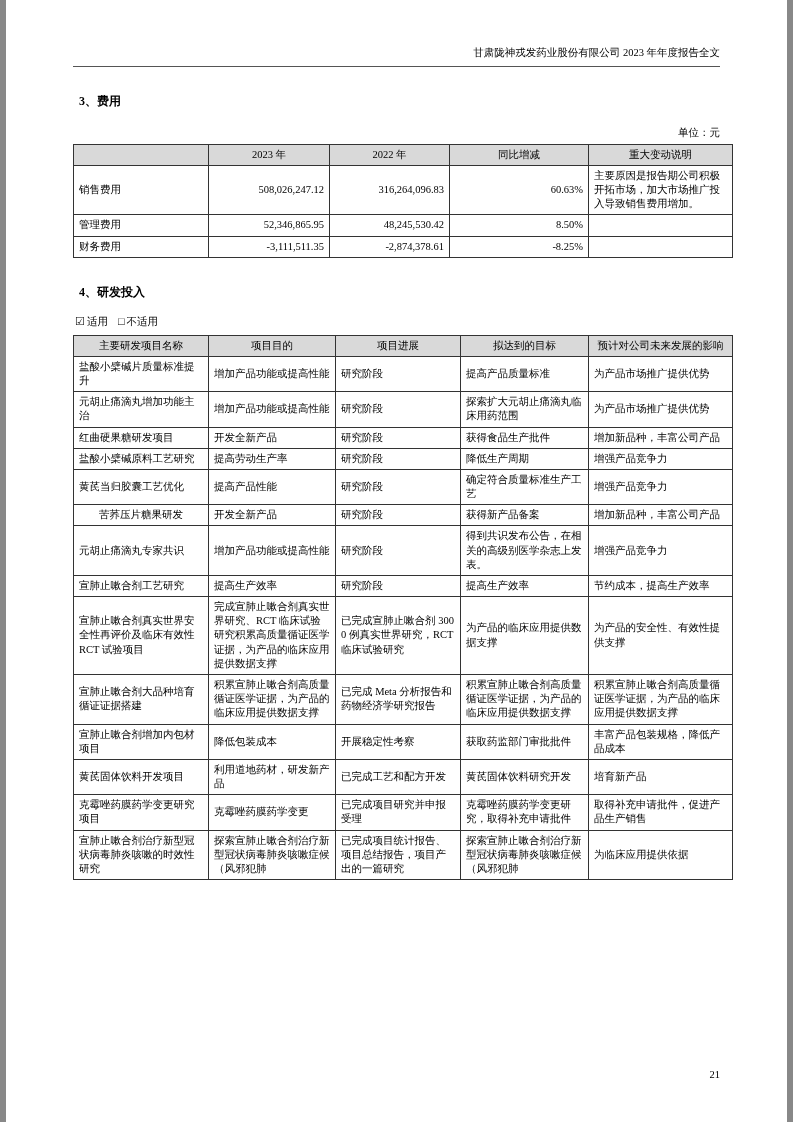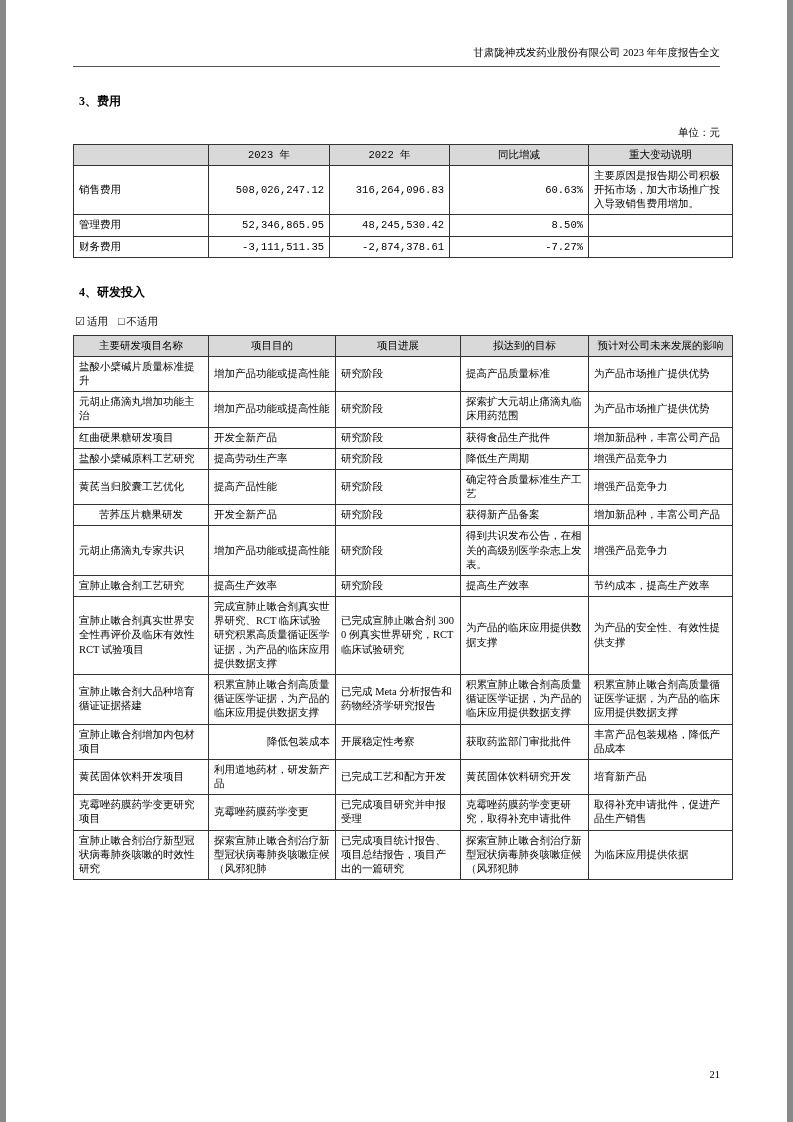--- a/index.html
+++ b/index.html
@@ -24,21 +24,21 @@
   }
   table.tbl th, table.tbl td {
     border:1px solid #333; padding:3px 5px; vertical-align:middle;
     word-break:break-all; overflow:hidden;
   }
   table.tbl th {
     background:var(--header-bg,#d9d9d9); font-weight:normal; text-align:center;
   }
   table.tbl td { text-align:left; }
   .rnd-table-wrap { margin-top:2px; }
-  .expense-table-wrap { margin-top:2px;font-family:Liberation Mono, monospace; }
+  .expense-table-wrap { margin-top:2px; }
   .page-number {
     position:absolute; right:67px; bottom:42px; font-size:10.5px;
   }
 </style>
 </head>
 <body>
 
 <div class="page">
 
   <div class="doc-header">
@@ -79,21 +79,21 @@
             <td style="text-align: left;">管理费用</td>
             <td style="text-align: right;">52,346,865.95</td>
             <td style="text-align: right;">48,245,530.42</td>
             <td style="text-align: right;">8.50%</td>
             <td style="text-align: left;"></td>
           </tr>
           <tr>
             <td style="text-align: left;">财务费用</td>
             <td style="text-align: right;">-3,111,511.35</td>
             <td style="text-align: right;">-2,874,378.61</td>
-            <td style="text-align: right;">-7.27%</td>
+            <td style="text-align: right;">-8.25%</td>
             <td style="text-align: left;"></td>
           </tr>
         </tbody>
     </table>
   </div>
 
   <div class="section-heading">4、研发投入</div>
 
   <div class="applicability">
     <span class="box">☑</span><span>适用</span><span class="gap"></span><span class="box">□</span><span>不适用</span>
@@ -183,21 +183,21 @@
           </tr>
           <tr>
             <td style="text-align: left;">宣肺止嗽合剂大品种培育循证证据搭建</td>
             <td style="text-align: left;">积累宣肺止嗽合剂高质量循证医学证据，为产品的临床应用提供数据支撑</td>
             <td style="text-align: left;">已完成 Meta 分析报告和药物经济学研究报告</td>
             <td style="text-align: left;">积累宣肺止嗽合剂高质量循证医学证据，为产品的临床应用提供数据支撑</td>
             <td style="text-align: left;">积累宣肺止嗽合剂高质量循证医学证据，为产品的临床应用提供数据支撑</td>
           </tr>
           <tr>
             <td style="text-align: left;">宣肺止嗽合剂增加内包材项目</td>
-            <td style="text-align: right;">降低包装成本</td>
+            <td style="text-align: left;">降低包装成本</td>
             <td style="text-align: left;">开展稳定性考察</td>
             <td style="text-align: left;">获取药监部门审批批件</td>
             <td style="text-align: left;">丰富产品包装规格，降低产品成本</td>
           </tr>
           <tr>
             <td style="text-align: left;">黄芪固体饮料开发项目</td>
             <td style="text-align: left;">利用道地药材，研发新产品</td>
             <td style="text-align: left;">已完成工艺和配方开发</td>
             <td style="text-align: left;">黄芪固体饮料研究开发</td>
             <td style="text-align: left;">培育新产品</td>

